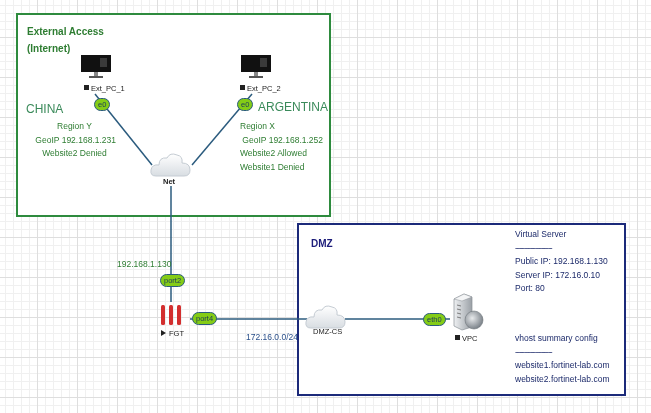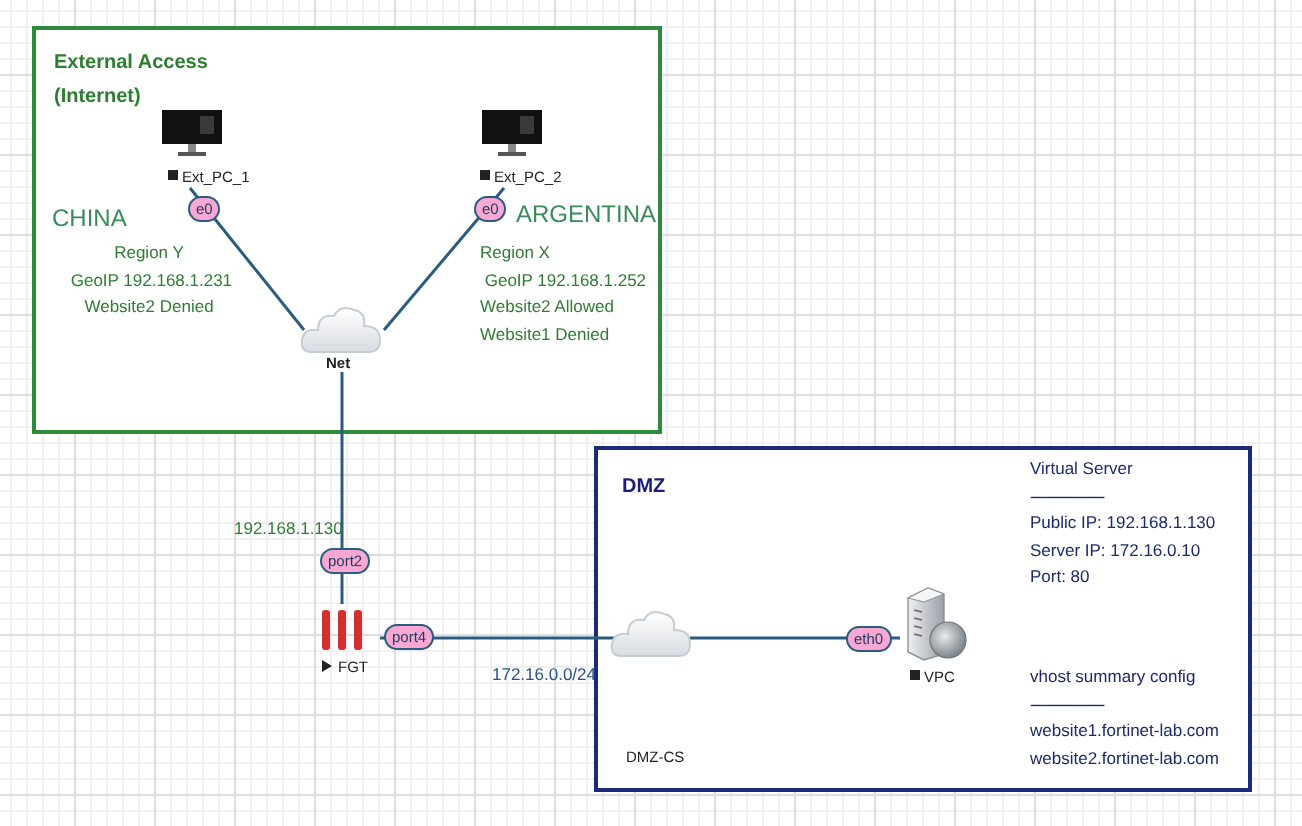--- a/index.html
+++ b/index.html
@@ -24,21 +24,21 @@
   .ext-title { left: 27px; top: 23px; font-size: 10px; font-weight: bold; color: #2e7d32; line-height: 17px; }
   .country { font-size: 12px; font-weight: normal; color: #3a8a5a; }
   .info { font-size: 8.5px; color: #2e7d32; line-height: 13.5px; }
   .dmz-title { left: 311px; top: 297px; font-size: 10px; font-weight: bold; color: #1c1c7a; }
   .vs-text { font-size: 8.5px; color: #1c2a6a; line-height: 13.5px; }
   .node-label { font-size: 7.5px; color: #222; white-space: nowrap; }
   .ip-green { font-size: 8.5px; color: #2e7d32; }
   .ip-blue { font-size: 8.5px; color: #2a4f8a; }
 
   .port-badge {
-    position: absolute; font-size: 7.5px; color: #1c3a5a; background: #f9a8d4;
+    position: absolute; font-size: 7.5px; color: #1c3a5a; background: #84cc16;
     border: 1.5px solid #2b5b7e; border-radius: 7px; padding: 0 3px; line-height: 11px;
     white-space: nowrap;
   }
   .monitor { width: 32px; height: 26px; }
   .sq { display: inline-block; width: 5px; height: 5px; background: #222; margin-right: 2px; vertical-align: 1px; }
   .tri { display: inline-block; width: 0; height: 0; border-left: 5px solid #222; border-top: 3px solid transparent; border-bottom: 3px solid transparent; margin-right: 3px; }
 </style>
 </head>
 <body>
 
@@ -122,21 +122,21 @@
 
 <svg class="abs" style="left:305px;top:302px;" width="42" height="30" viewBox="0 0 42 30">
   <defs>
       <linearGradient id="cg2" x1="0" y1="0" x2="0" y2="1">
         <stop offset="0" stop-color="#ffffff"></stop>
         <stop offset="1" stop-color="#d8dde2"></stop>
       </linearGradient>
     </defs>
   <path d="M6 26 Q0 26 1 20 Q2 14 9 15 Q9 7 17 8 Q20 2 27 5 Q33 6 32 13 Q40 13 40 20 Q40 26 34 26 Z" fill="url(#cg2)" stroke="#c5ccd3" stroke-width="1"></path>
 </svg>
-<div class="abs node-label" style="left:313px;top:327px;margin-top:47px;">DMZ-CS</div>
+<div class="abs node-label" style="left:313px;top:327px;">DMZ-CS</div>
 
 <div class="port-badge" style="left:423px;top:313px;">eth0</div>
 <svg class="abs" style="left:450px;top:293px;" width="34" height="38" viewBox="0 0 34 38">
   <defs>
     <linearGradient id="sg" x1="0" y1="0" x2="1" y2="0">
         <stop offset="0" stop-color="#eef0f2"></stop>
         <stop offset="1" stop-color="#9aa0a6"></stop>
       </linearGradient>
     <radialGradient id="gg" cx="0.4" cy="0.4" r="0.6">
         <stop offset="0" stop-color="#e8eaec"></stop>

